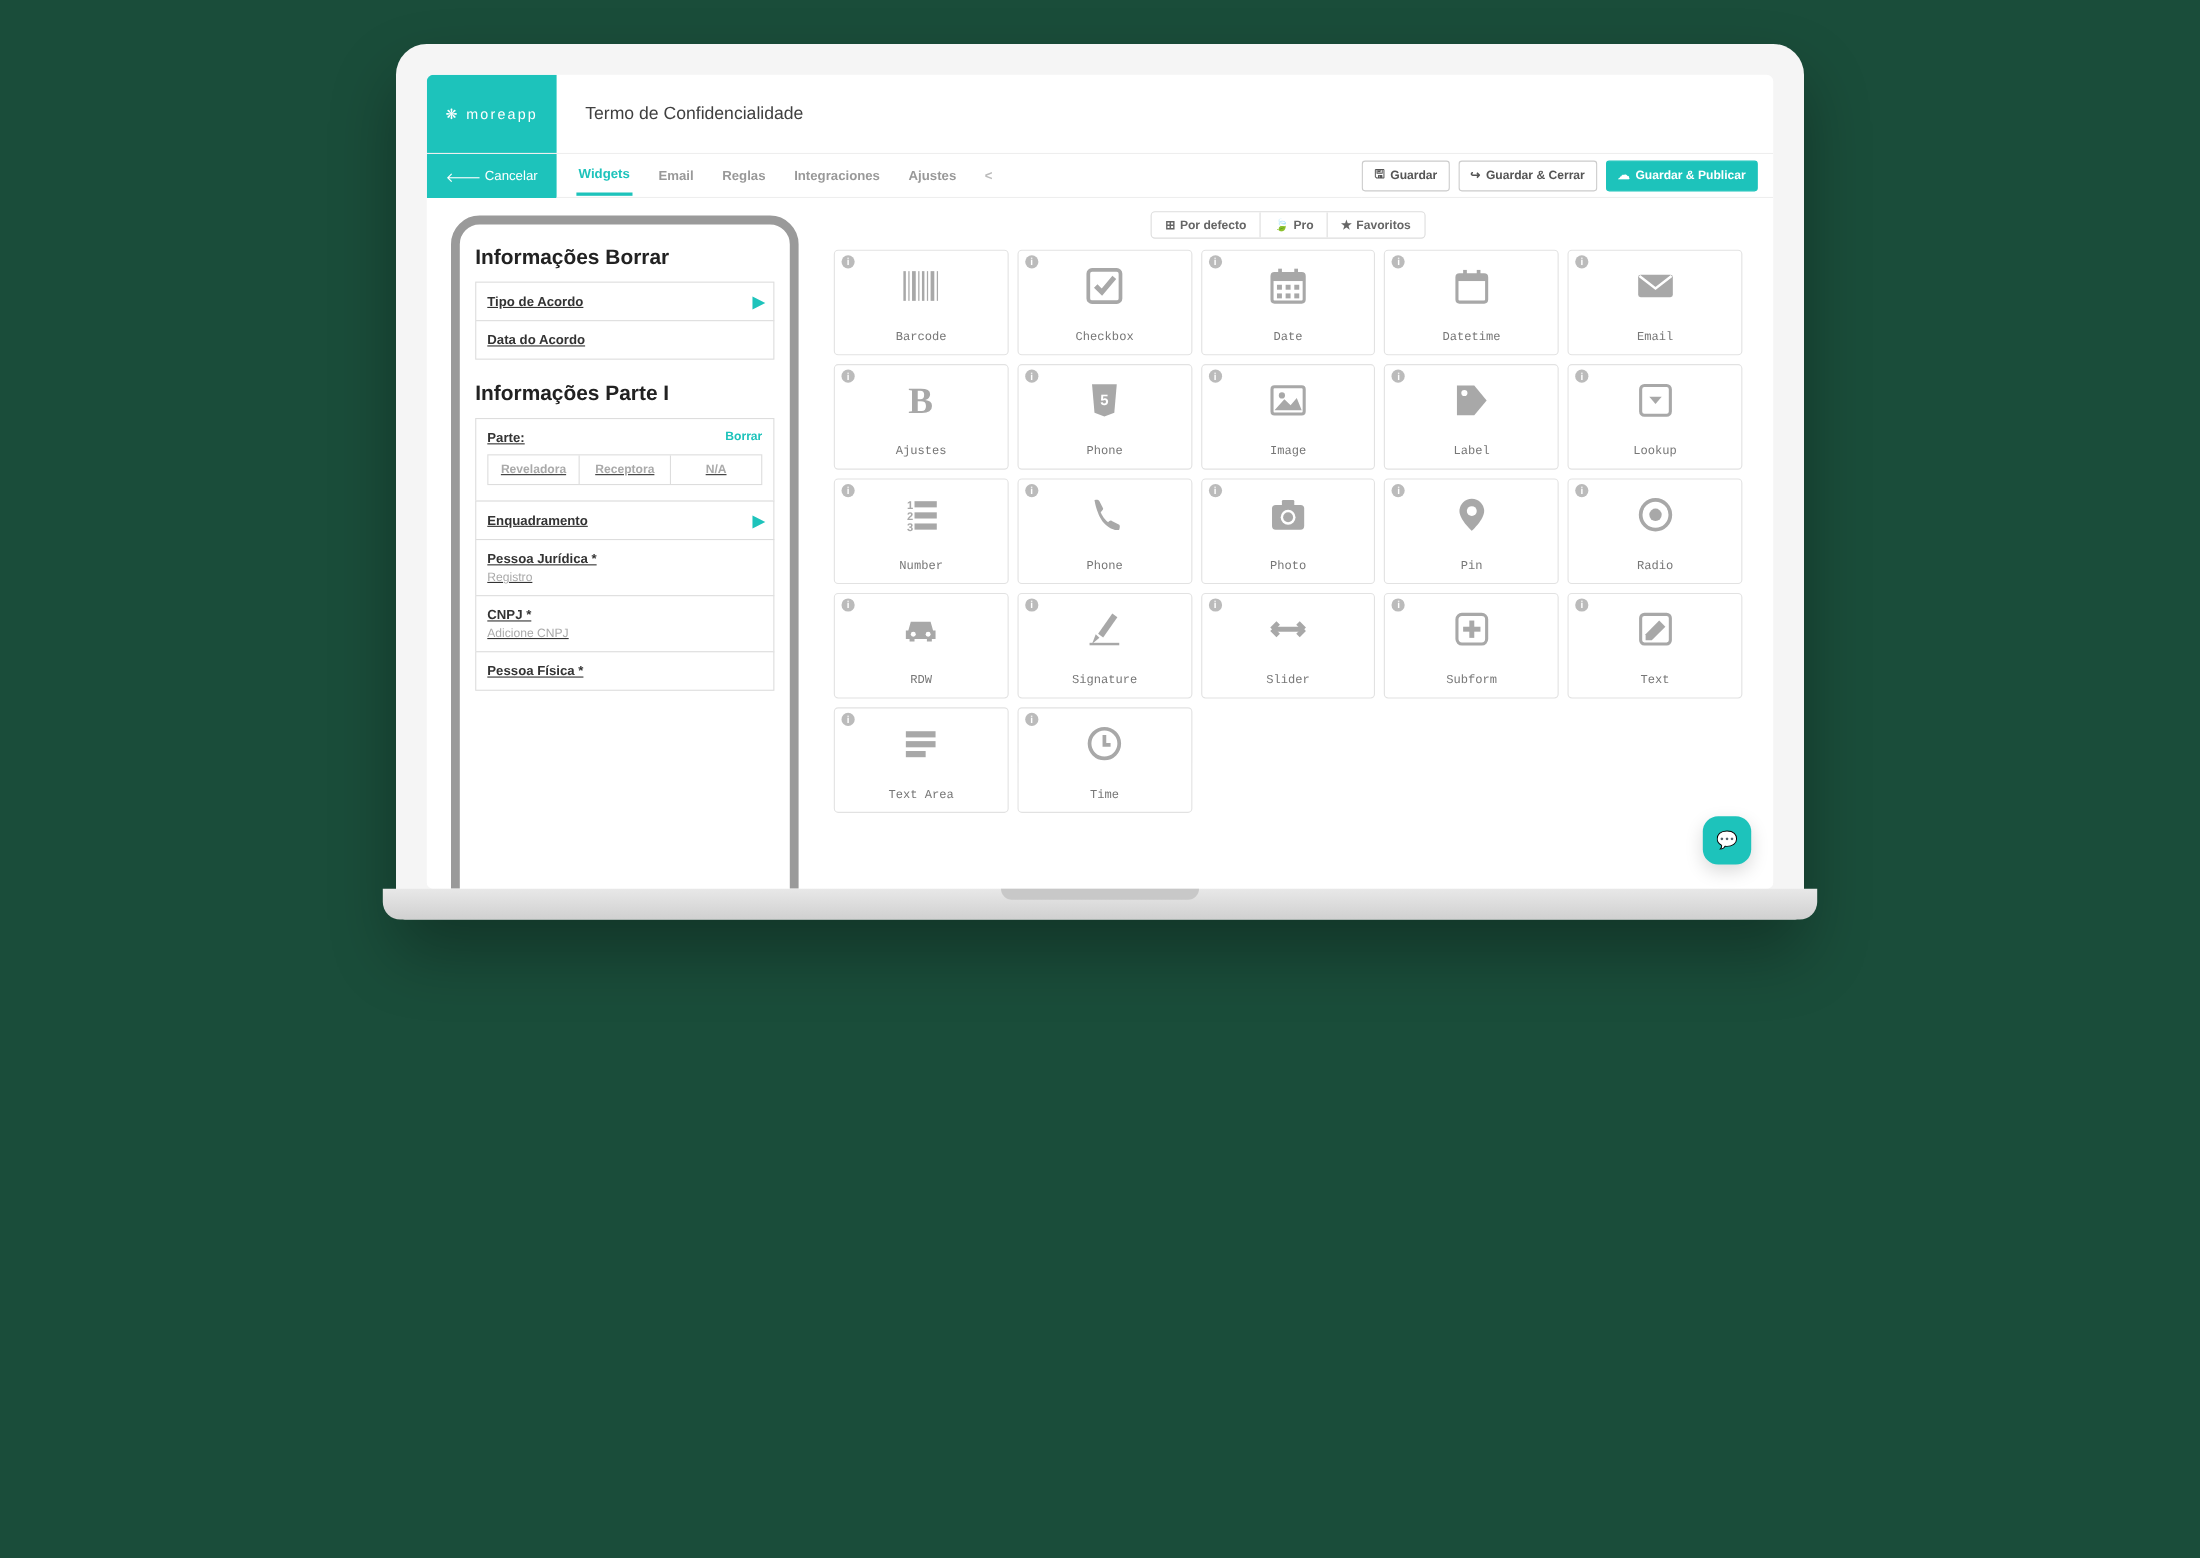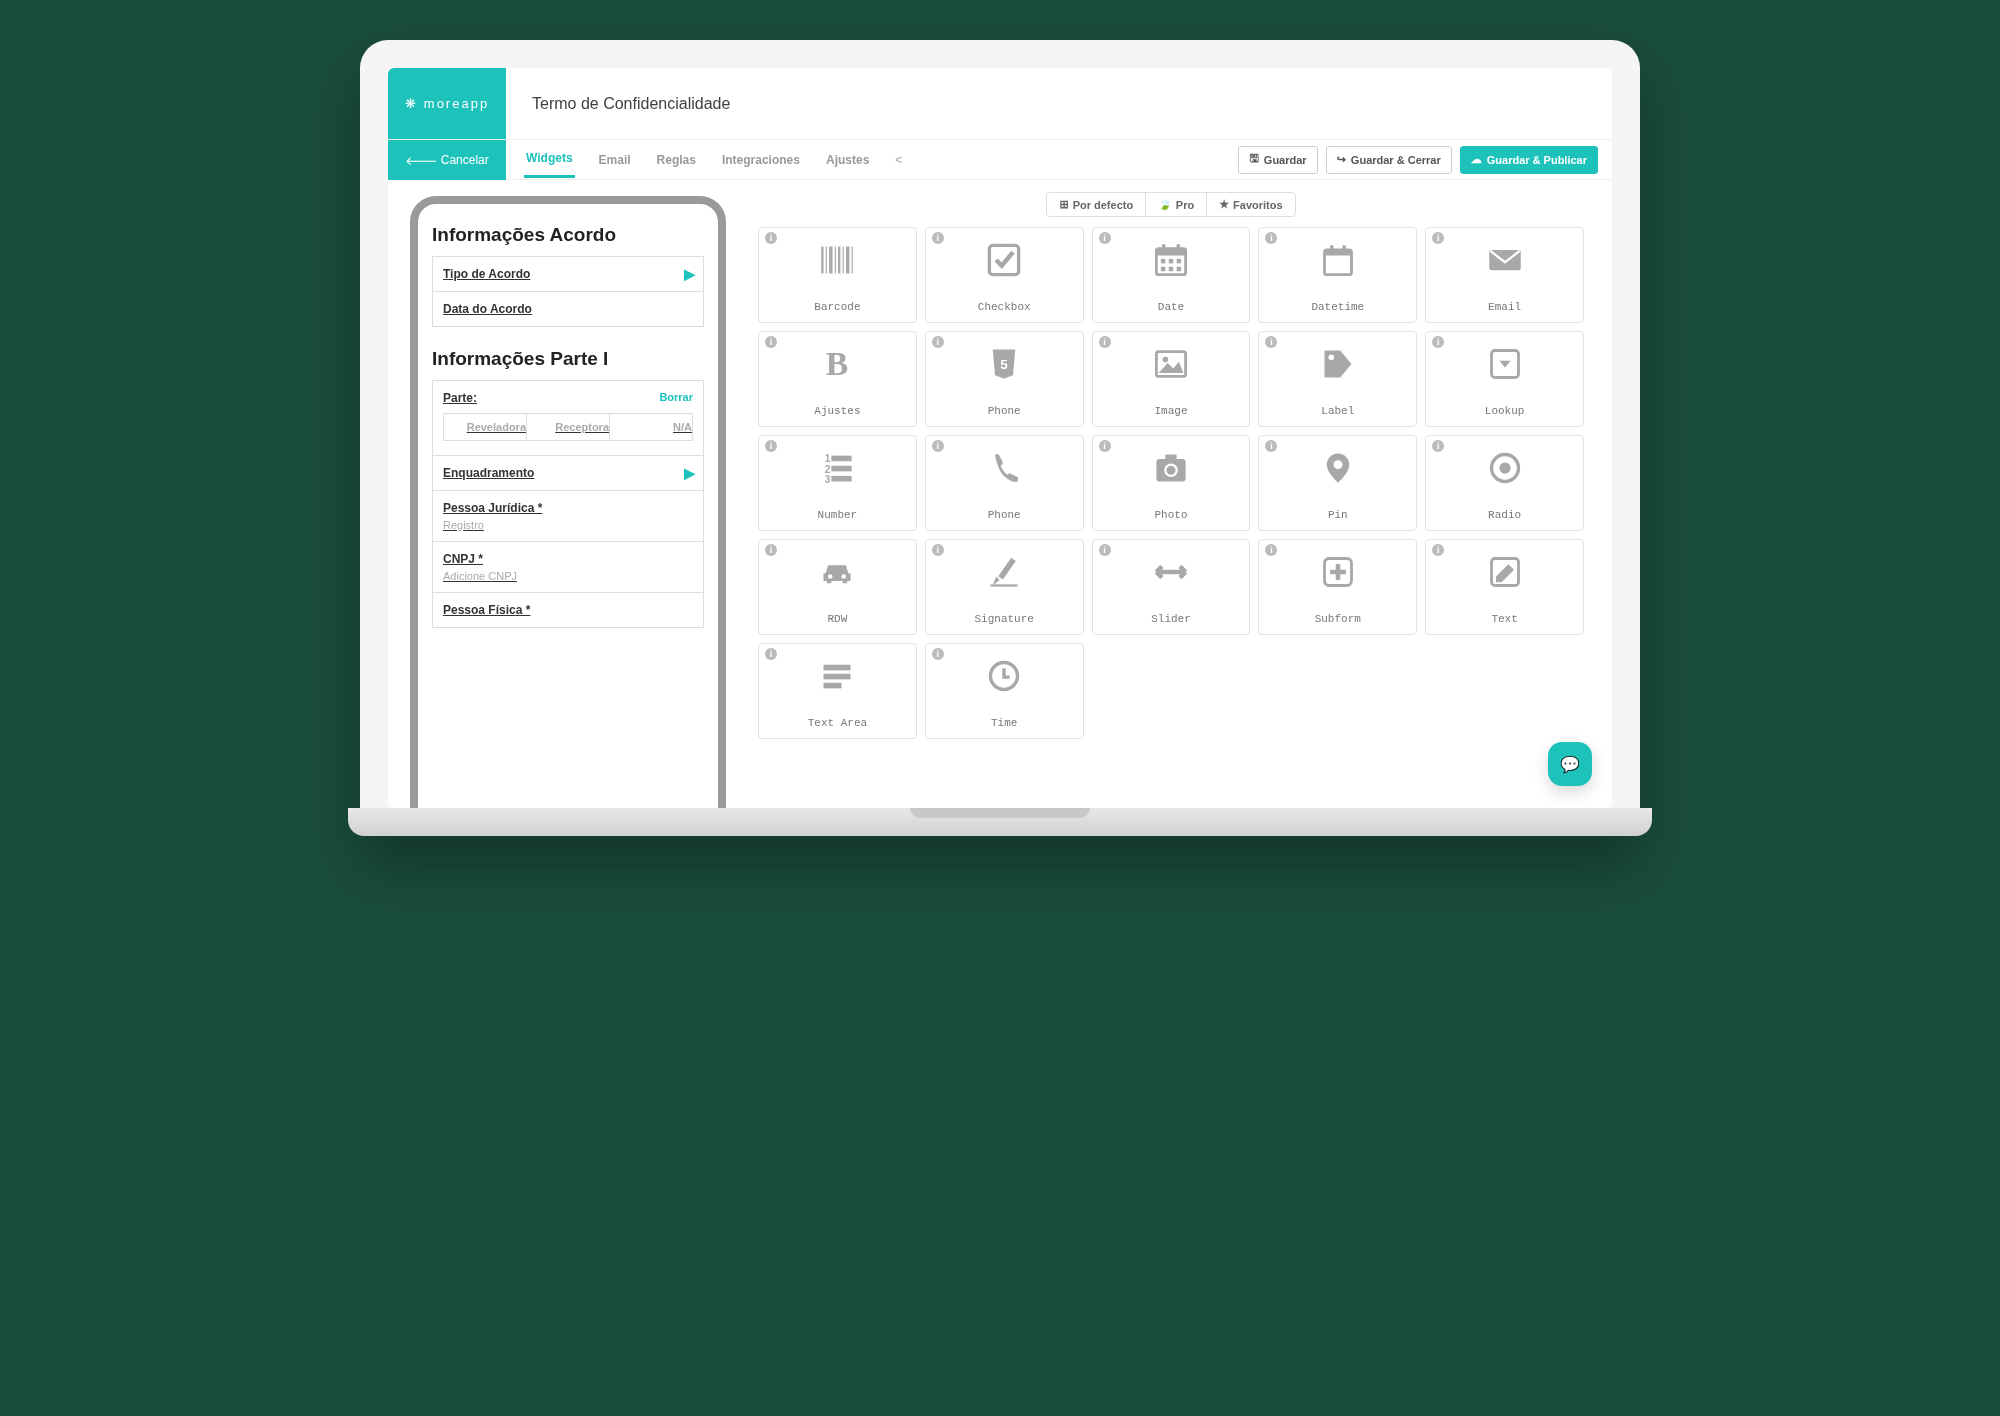--- a/index.html
+++ b/index.html
@@ -149,21 +149,21 @@
     font-size: 14px;
   }
   .sub-placeholder { color: #aaa; font-weight: 400; font-size: 11px; margin-top:4px; }
   .segmented {
     display: flex;
     border: 1px solid #ddd;
     margin-top: 8px;
   }
   .segmented > div {
     flex: 1;
-    text-align: right;
+    text-align: center;
     padding: 7px 0;
     font-size: 11px;
     color: #aaa;
     border-right: 1px solid #ddd;
   }
   .segmented > div:last-child { border-right: none; }
   .borrar { position: absolute; right: 10px; top: 10px; color: #1dc3bb; font-size: 11px; font-weight: 700; }
   .spacer-gap { height: 18px; }
 
   
@@ -387,21 +387,21 @@
           <span>☁</span>
           <span>Guardar &amp; Publicar</span>
         </button>
       </div>
     </div>
 
     <div class="content">
 
       <div class="preview-pane">
         <div class="phone-frame">
-          <div class="phone-h1">Informações Acordo</div>
+          <div class="phone-h1">Informações Borrar</div>
           <div class="field-row">
             <span>Tipo de Acordo</span>
             <span class="caret">▶</span>
           </div>
           <div class="field-row">
             <span>Data do Acordo</span>
           </div>
           <div class="spacer-gap"></div>
 
           <div class="phone-h1">Informações Parte I</div>

